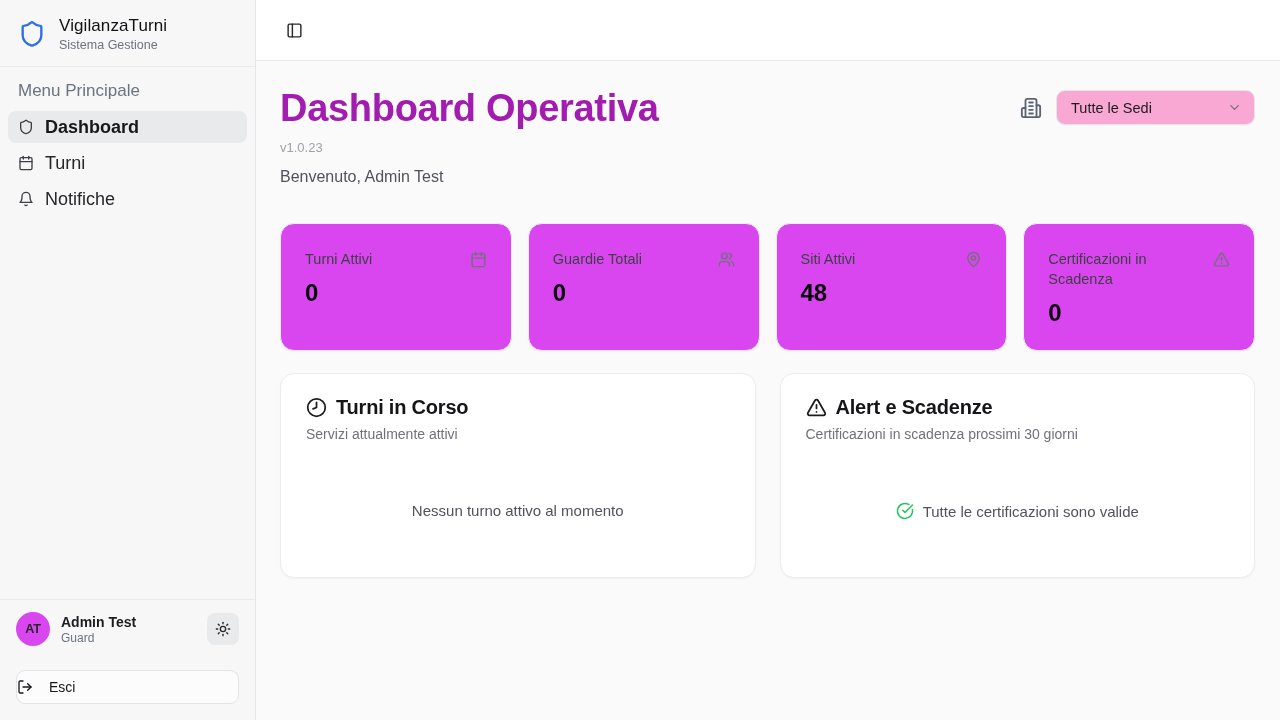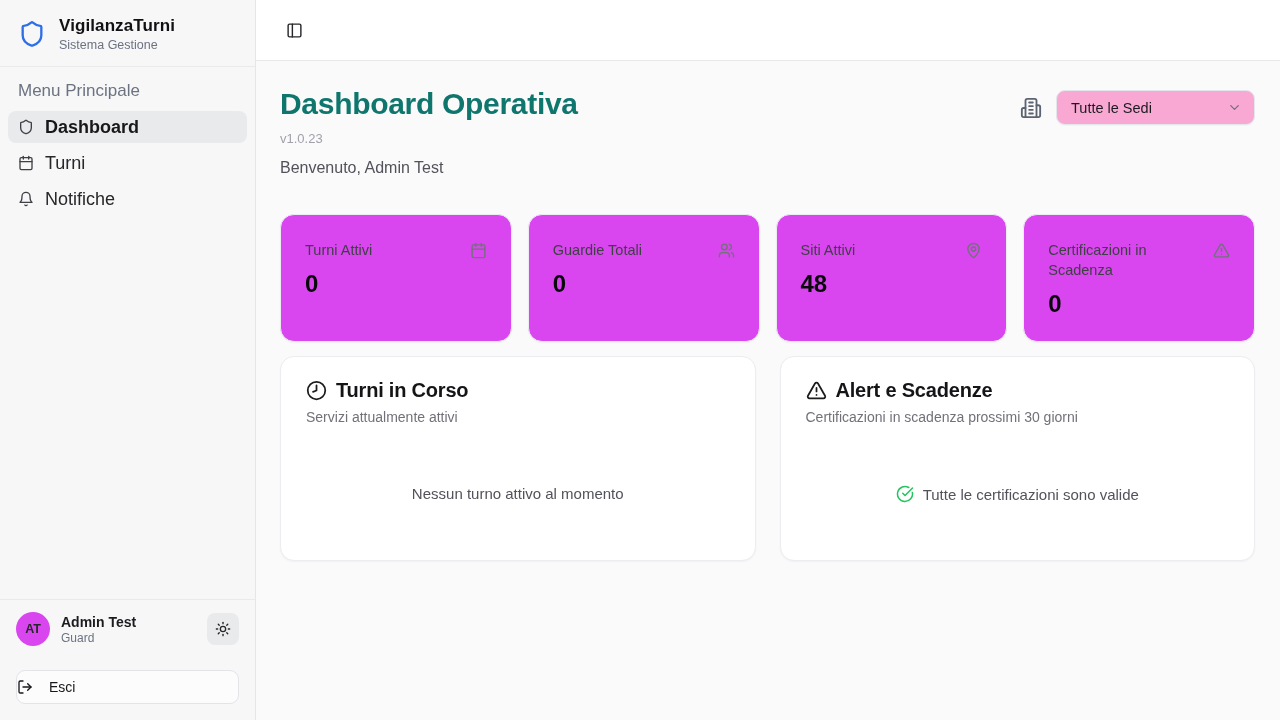--- a/index.html
+++ b/index.html
@@ -17,21 +17,21 @@
     width:256px; height:720px; background:#f7f7f8;
     border-right:1px solid #e5e6e9;
     display:flex; flex-direction:column; flex-shrink:0;
   }
   .sidebar-header {
     display:flex; align-items:center; gap:13px;
     padding:16px 16px 14px 18px;
     border-bottom:1px solid #e9eaec;
   }
   .logo-icon { color:#2e6fe7; }
-  .app-name { font-size:17px; font-weight:700; color:#111114; letter-spacing:.1px; }
+  .app-name { font-size:17px; font-weight:400; color:#111114; letter-spacing:.1px; }
   .app-tagline { font-size:12.5px; color:#6b7280; margin-top:2px; }
 
   .sidebar-body { padding:12px 8px; }
   .menu-label { font-size:17px; color:#6b7280; padding:0 10px; margin:2px 0 10px; }
   .menu-item {
     display:flex; align-items:center; gap:11px;
     height:32px; padding:0 10px; margin-bottom:4px;
     border-radius:8px; font-size:18px; font-weight:500; color:#27272a;
     cursor:pointer;
   }
@@ -71,21 +71,21 @@
   }
   .toggle-btn {
     width:28px; height:28px; border:none; background:transparent;
     display:flex; align-items:center; justify-content:center;
     color:#27272a; cursor:pointer; border-radius:6px;
   }
 
   .content { flex:1; padding:26px 25px 0 24px; background:#fafafa; }
 
   .page-head { display:flex; align-items:flex-start; justify-content:space-between; }
-  .page-title { font-size:30px; font-weight:700; color:#0f766e; letter-spacing:-.3px; }
+  .page-title { font-size:38px; font-weight:700; color:#a21caf; letter-spacing:-.3px; }
   .version { font-size:13px; color:#a1a1aa; margin-top:10px; }
   .welcome { font-size:16px; color:#52525b; margin-top:13px; }
 
   .site-filter { display:flex; align-items:center; gap:14px; margin-top:3px; }
   .building { color:#5b6472; }
   .select {
     width:199px; height:35px; background:#f9a8d4;
     border:1px solid #e3e6ea; border-radius:9px;
     display:flex; align-items:center; justify-content:space-between;
     padding:0 12px 0 14px; font-size:14.5px; color:#1b1b1f;
@@ -100,21 +100,21 @@
     border:1px solid #ebedf0; border-radius:14px;
     box-shadow:0 1px 2px rgba(16,24,40,.04);
     padding:25px 24px;
   }
   .stat-top { display:flex; align-items:flex-start; justify-content:space-between; gap:10px; }
   .stat-label { font-size:14.5px; font-weight:500; color:#3f3f46; line-height:20px; }
   .stat-icon { color:#71717a; flex-shrink:0; margin-top:2px; }
   .stat-value { font-size:24px; font-weight:700; color:#09090b; margin-top:10px; }
 
   
-  .panels-row { display:flex; gap:24px; margin-top:14px; }
+  .panels-row { display:flex; gap:24px; margin-top:22px; }
   .panel {
     flex:1; height:205px; background:#ffffff;
     border:1px solid #ebedf0; border-radius:14px;
     box-shadow:0 1px 2px rgba(16,24,40,.04);
     padding:22px 25px;
   }
   .panel-title-row { display:flex; align-items:center; gap:9px; }
   .panel-title { font-size:20px; font-weight:700; color:#151518; letter-spacing:-.2px; }
   .panel-title-row .pt-icon { color:#1c1c1f; }
   .panel-subtitle { font-size:14px; color:#71717a; margin-top:7px; }

